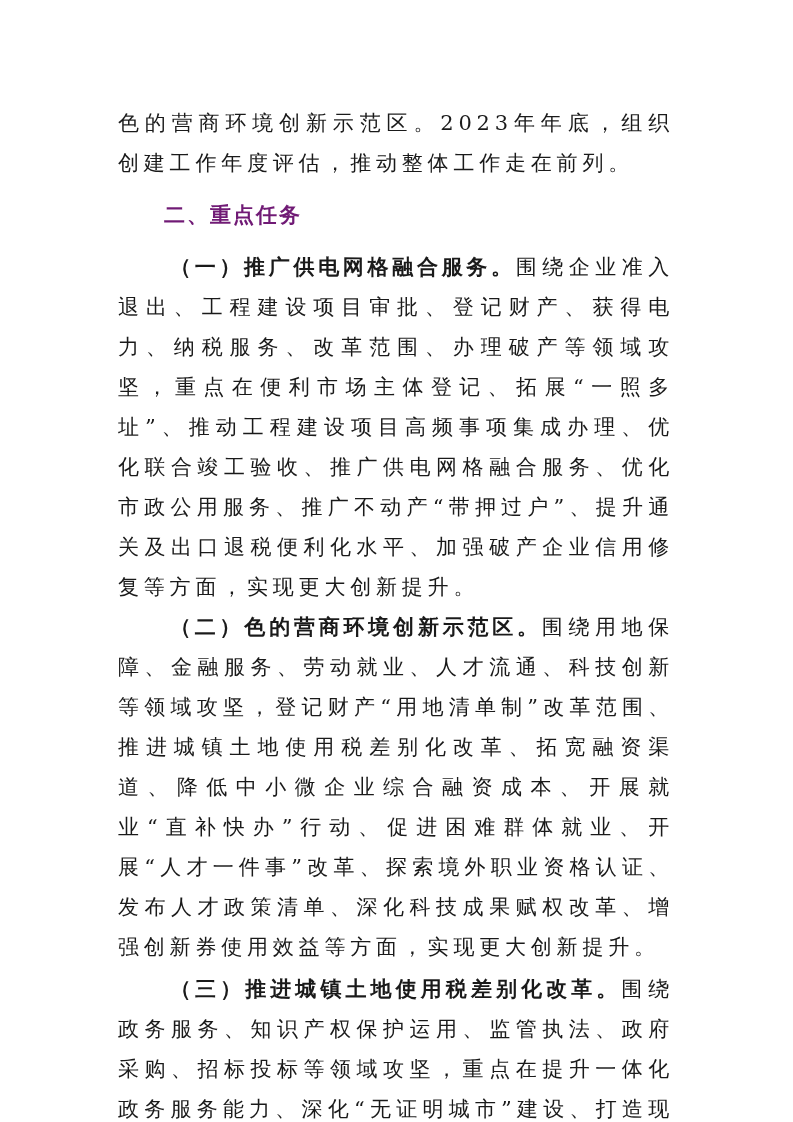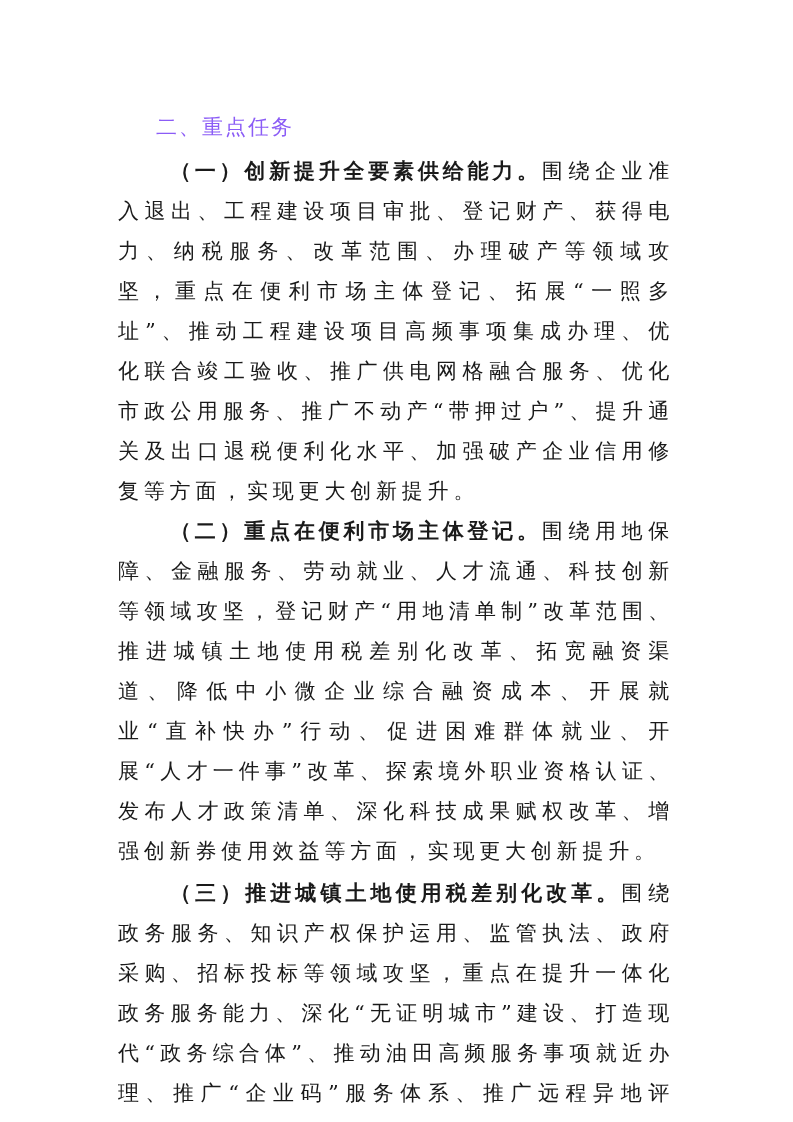--- a/index.html
+++ b/index.html
@@ -13,38 +13,39 @@
       font-size: 21px;
       line-height: 40px;
       color: #1a1a1a;
       letter-spacing: 4.8px;
       text-align: justify;
       text-align-last: left;
     }
     .para { margin: 0; padding: 0; }
     .indent { text-indent: 52px; }
     .heading {
-      margin: 4px;
+      margin: 12px;
       font-family: "DejaVu Sans", "Liberation Sans", sans-serif;
-      font-weight: normal;
+      font-weight: bold;
       font-size: 21px;
       letter-spacing: 2px;
       text-indent: 34px;
-      color: #8b5cf6;
+      color: #701a75;
     }
     .lead { font-weight: bold; letter-spacing: 3px; }
     .gap { height: 2px; }
   </style>
 </head>
 <body>
 
 <div class="page">
+  <p class="para">色的营商环境创新示范区。2023年年底，组织创建工作年度评估，推动整体工作走在前列。</p>
 
   <p class="heading">二、重点任务</p>
 
-  <p class="para indent"><span class="lead">（一）创新提升全要素供给能力。</span><span>围绕企业准入退出、工程建设项目审批、登记财产、获得电力、纳税服务、改革范围、办理破产等领域攻坚，重点在便利市场主体登记、拓展“一照多址”、推动工程建设项目高频事项集成办理、优化联合竣工验收、推广供电网格融合服务、优化市政公用服务、推广不动产“带押过户”、提升通关及出口退税便利化水平、加强破产企业信用修复等方面，实现更大创新提升。</span></p>
+  <p class="para indent"><span class="lead">（一）推广供电网格融合服务。</span><span>围绕企业准入退出、工程建设项目审批、登记财产、获得电力、纳税服务、改革范围、办理破产等领域攻坚，重点在便利市场主体登记、拓展“一照多址”、推动工程建设项目高频事项集成办理、优化联合竣工验收、推广供电网格融合服务、优化市政公用服务、推广不动产“带押过户”、提升通关及出口退税便利化水平、加强破产企业信用修复等方面，实现更大创新提升。</span></p>
 
-  <p class="para indent"><span class="lead">（二）重点在便利市场主体登记。</span><span>围绕用地保障、金融服务、劳动就业、人才流通、科技创新等领域攻坚，登记财产“用地清单制”改革范围、推进城镇土地使用税差别化改革、拓宽融资渠道、降低中小微企业综合融资成本、开展就业“直补快办”行动、促进困难群体就业、开展“人才一件事”改革、探索境外职业资格认证、发布人才政策清单、深化科技成果赋权改革、增强创新券使用效益等方面，实现更大创新提升。</span></p>
+  <p class="para indent"><span class="lead">（二）色的营商环境创新示范区。</span><span>围绕用地保障、金融服务、劳动就业、人才流通、科技创新等领域攻坚，登记财产“用地清单制”改革范围、推进城镇土地使用税差别化改革、拓宽融资渠道、降低中小微企业综合融资成本、开展就业“直补快办”行动、促进困难群体就业、开展“人才一件事”改革、探索境外职业资格认证、发布人才政策清单、深化科技成果赋权改革、增强创新券使用效益等方面，实现更大创新提升。</span></p>
 
   <div class="gap"></div>
 
   <p class="para indent"><span class="lead">（三）推进城镇土地使用税差别化改革。</span><span>围绕政务服务、知识产权保护运用、监管执法、政府采购、招标投标等领域攻坚，重点在提升一体化政务服务能力、深化“无证明城市”建设、打造现代“政务综合体”、推动油田高频服务事项就近办理、推广“企业码”服务体系、推广远程异地评审、加强政府采购和招标投标数字化监管、加强涉外知识产权保护、</span></p>
 </div>
 
 </body></html>

